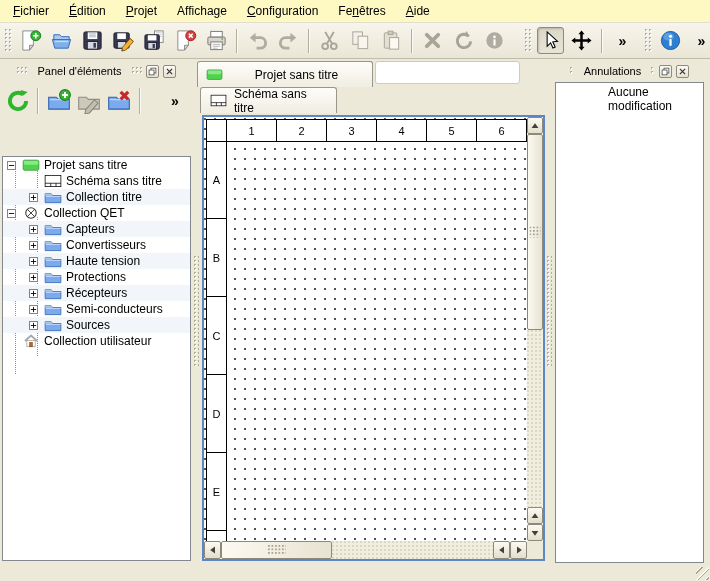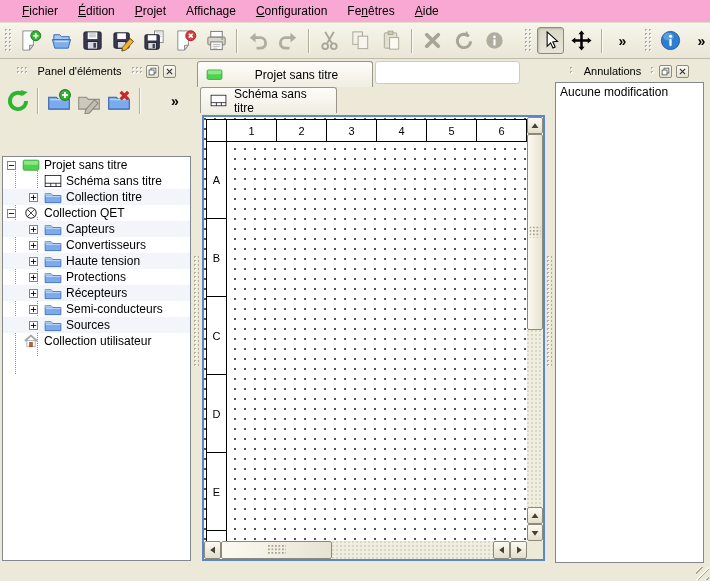--- a/index.html
+++ b/index.html
@@ -13,22 +13,22 @@
 
   
   .dots-tex {
     background-image:
       radial-gradient(circle at 1.6px 1.6px, #ffffff 0.9px, transparent 1.1px),
       radial-gradient(circle at 0.7px 0.7px, #b2ae9e 0.9px, transparent 1.1px);
     background-size:4px 4px;
   }
 
   
-  #menubar { height:23px; display:flex; align-items:stretch; padding-left:12px;
-    background:#f9a8d4; border-bottom:1px solid #e2dece; }
+  #menubar { height:23px; display:flex; align-items:stretch; padding-left:3px;
+    background:#fef9c3; border-bottom:1px solid #e2dece; }
   .menu-item { padding:4px 10px 3px 10px; cursor:default; }
   .menu-item u { text-decoration:underline; }
 
   
   #toolbar { height:36px; display:flex; align-items:center; padding:0 2px;
     background:linear-gradient(#f7f5ec,#eae6d6); border-bottom:1px solid #c0bcac; }
   .tb-handle { width:7px; height:24px; margin:0 3px; }
   .tb-btn { width:27px; height:27px; margin:0 2px; display:flex; align-items:center; justify-content:center;
     border:1px solid transparent; border-radius:3px; }
   .tb-btn svg { width:23px; height:23px; }
@@ -132,21 +132,21 @@
   #vscroll .sb-btn { height:17px; }
   #vscroll .sb-thumb { height:196px; }
   #hscroll { position:absolute; left:0; bottom:0; right:16px; height:18px; display:flex; }
   #hscroll .sb-btn { width:17px; }
   #hscroll .sb-thumb { width:111px; }
   #hscroll .sb-thumb::after { width:18px; height:10px; }
   #scroll-corner { position:absolute; right:0; bottom:0; width:16px; height:18px; background:#ece9d8; }
 
   
   #undo-list { position:absolute; left:2px; right:2px; top:22px; bottom:0;
-    background:#fff; border:1px solid #828790; overflow:hidden; }
+    background:#fff; border:1px solid #828790; overflow:hidden;padding-left:48px; }
   .undo-item { padding:2px 4px; }
 
   
   #status-bar { position:absolute; left:0; right:0; bottom:0; height:16px; background:#ece9d8; }
   #resize-grip { position:absolute; right:1px; bottom:1px; width:13px; height:13px;
     background:repeating-linear-gradient(135deg, transparent 0 3px, #fcfbf6 3px 4px, #a9a492 4px 5px, transparent 5px 6px); }
 </style>
 </head>
 <body>
 

